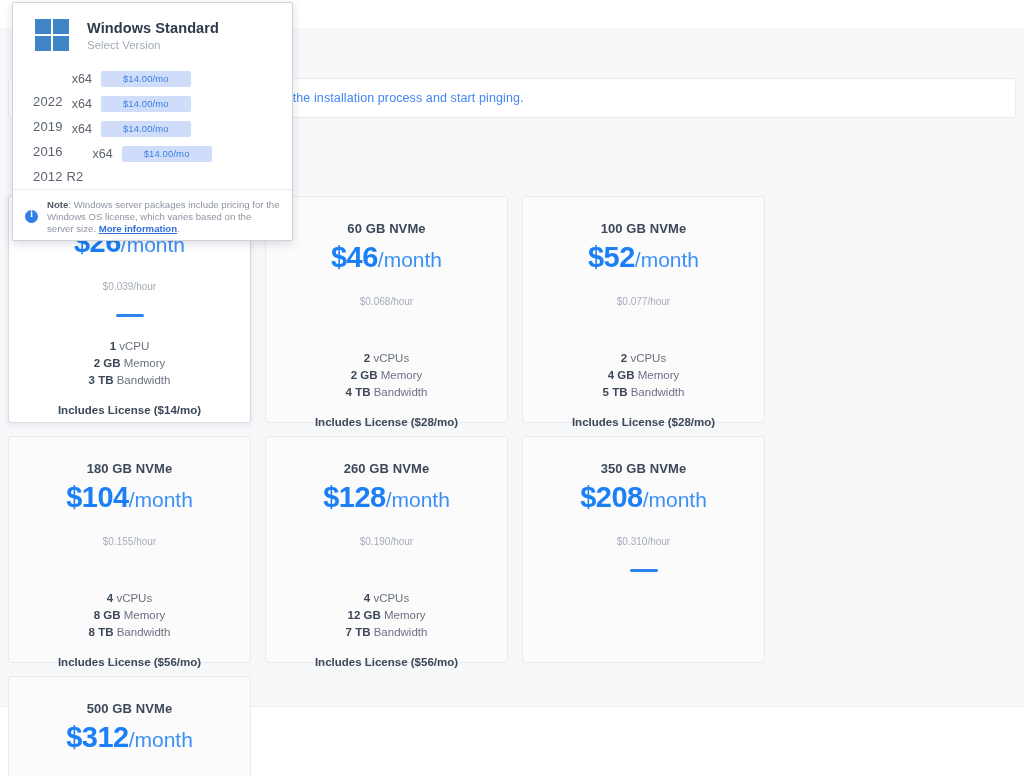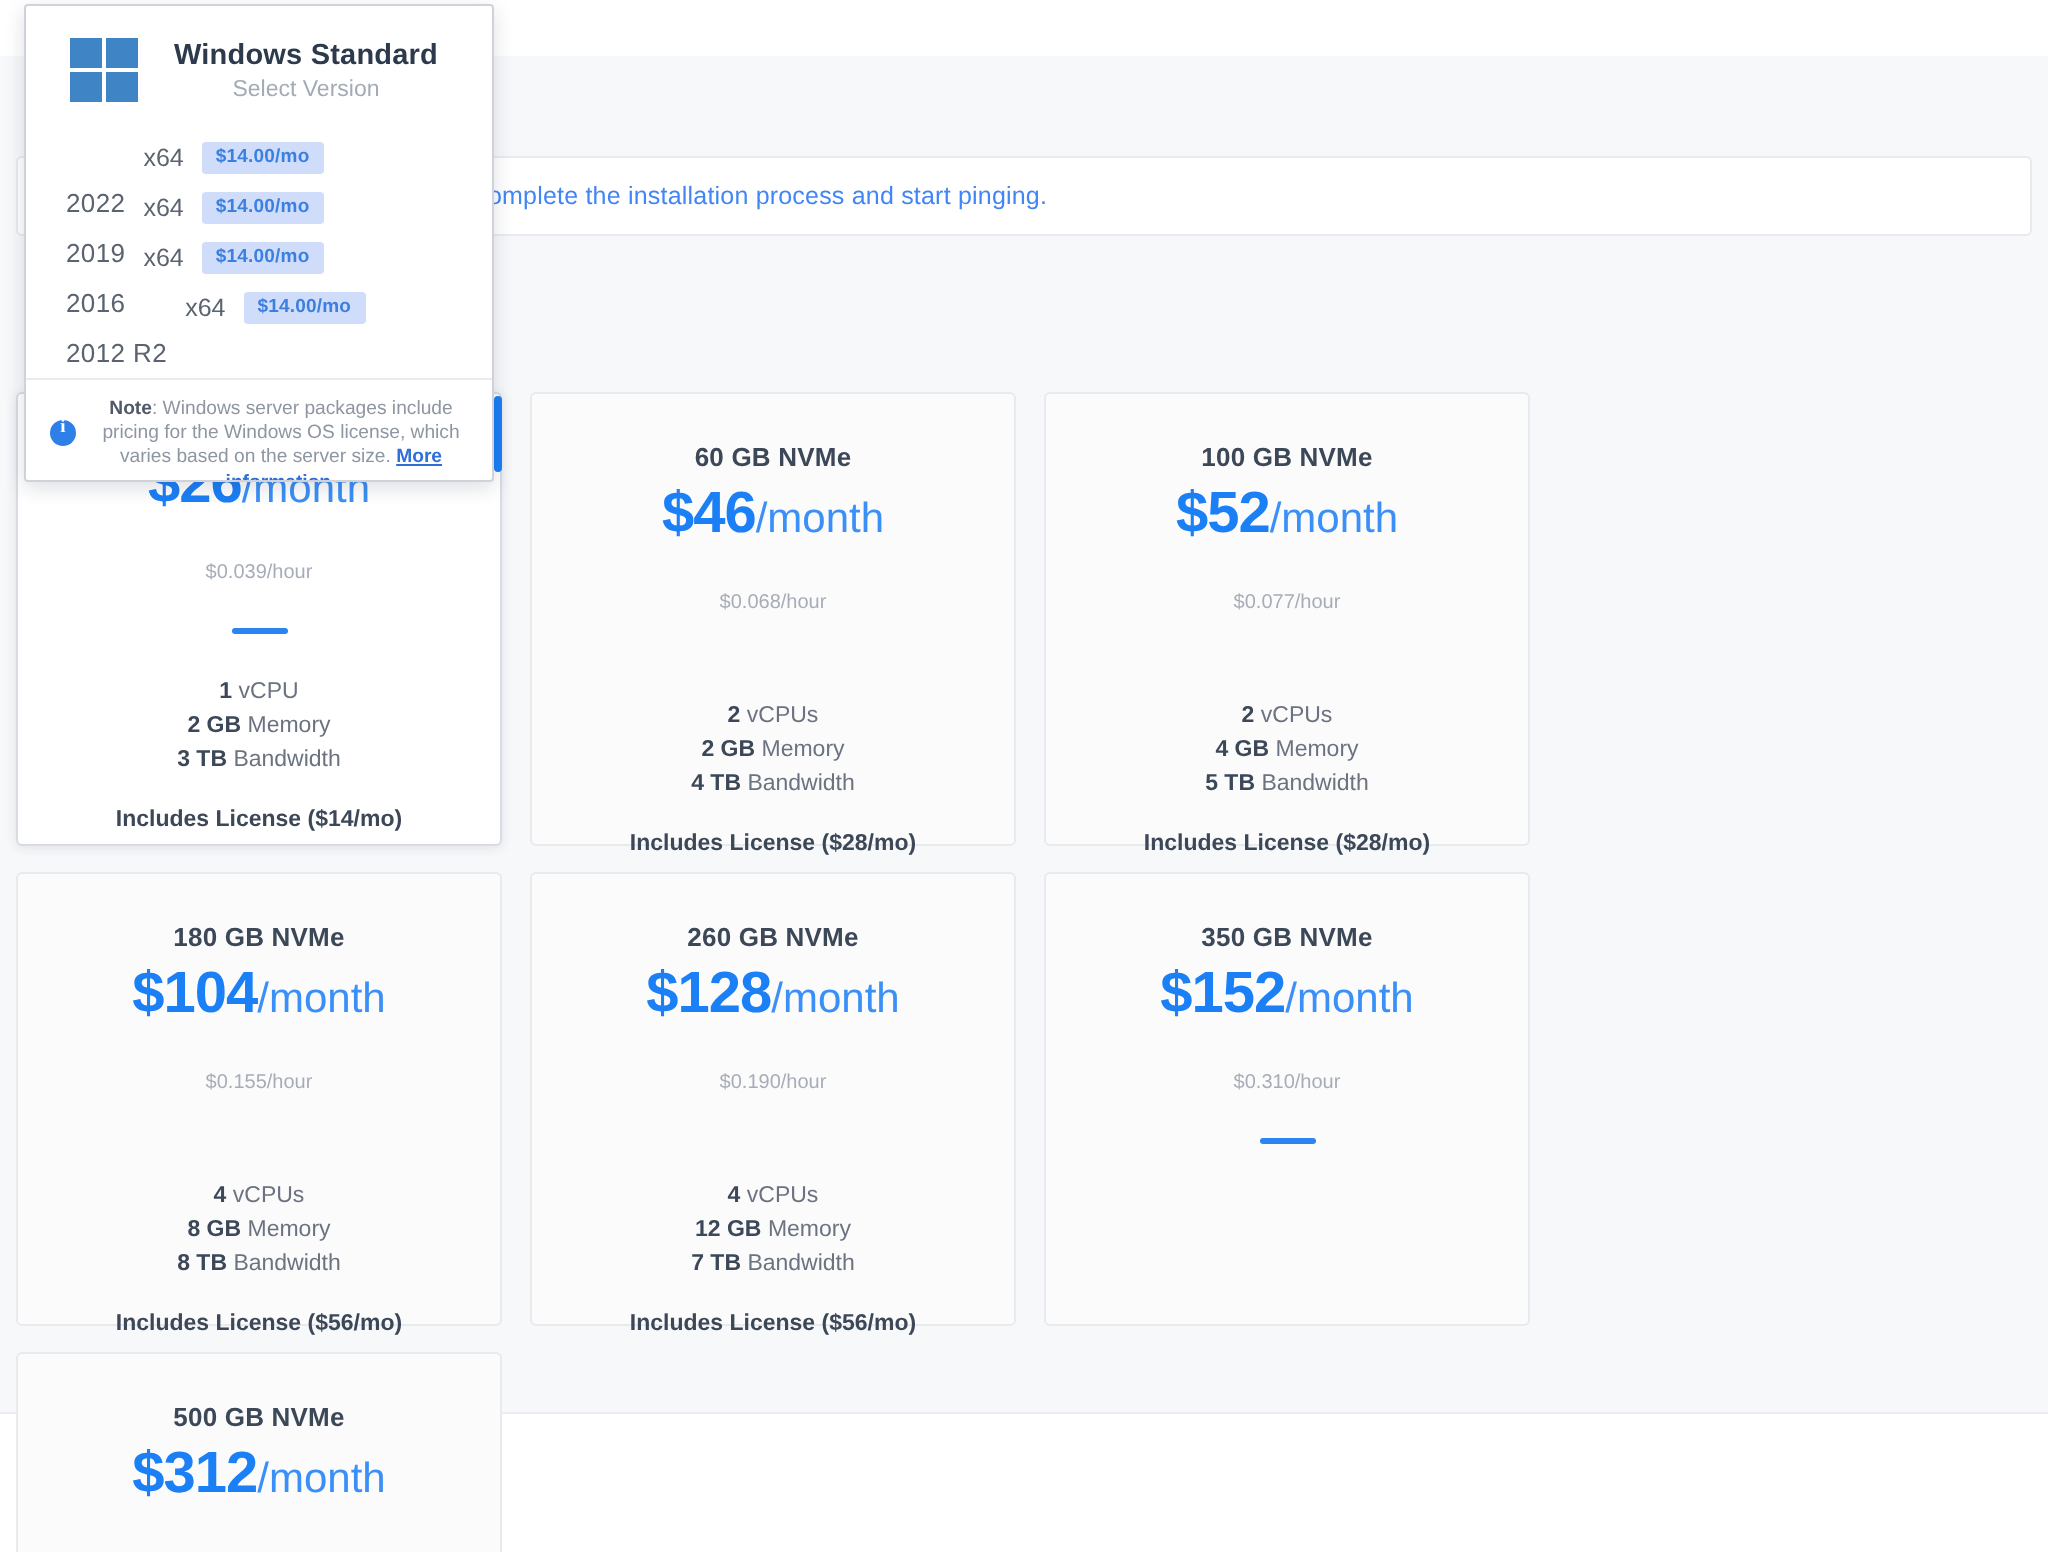--- a/index.html
+++ b/index.html
@@ -57,25 +57,24 @@
   .specs { margin-top:23px; display:flex; flex-direction:column; align-items:center; gap:5px; }
   .spec { font-size:11.5px; color:#6b7280; white-space:nowrap; }
   .spec b { color:#3c4858; font-weight:bold; }
   .spec.license { font-size:11.5px; color:#3c4858; font-weight:bold; margin-top:13px; }
 
   
   .bbar { position:absolute; left:0; top:706px; width:1024px; height:70px; }
 
   
   .dropdown {
-    position:absolute; left:12px; top:2px; width:235px; height:239px;
+    position:absolute; left:12px; top:2px; width:281px; height:239px;
     background:#ffffff; border:1px solid #cfd3d9; border-radius:2px;
     box-shadow:0 3px 10px rgba(20,30,60,.14);
     overflow:hidden;
-    text-align:center;
   }
   .dd-head { display:flex; align-items:center; padding:16px 0 10px 22px; }
   .win-logo {
     width:34px; height:33px;
     display:grid; grid-template-columns:16px 16px; grid-template-rows:15px 15px;
     gap:2px; flex:none;
   }
   .win-logo i { display:block; background:#3f84c4; }
   .dd-head-txt { margin-left:18px; }
   .dd-title { font-size:14.5px; font-weight:bold; color:#2d3a4b; letter-spacing:.1px; }
@@ -83,21 +82,21 @@
 
   .dd-list { padding:4px 0 0 0; }
   .dd-row {
     display:flex; align-items:center; height:25px; padding-left:20px; gap:9px;
     cursor:pointer;
   }
   .dd-ver  { font-size:13px; color:#5a636f; letter-spacing:.2px;margin-top:45px; }
   .dd-arch { font-size:12.5px; color:#5a636f; }
   .dd-badge {
     background:#cfddfb; color:#3b7fe0; font-size:9.5px;
-    padding:2px 7px 3px; border-radius:2px; letter-spacing:.1px;font-weight:bold;
+    padding:2px 22px 3px; border-radius:2px; letter-spacing:.1px;
   }
 
   .dd-note {
     position:absolute; left:0; bottom:0; width:100%; height:51px;
     border-top:1px solid #e9ebef;
     display:flex; align-items:flex-start; padding:9px 12px 0 12px; gap:9px;
   }
   .info-icon {
     width:13px; height:13px; border-radius:50%; background:#2f7fe8;
     flex:none; position:relative; margin-top:11px;
@@ -180,21 +179,21 @@
         <div class="rule"></div>
         <div class="specs">
           <div class="spec"><b>4</b><span> vCPUs</span></div>
           <div class="spec"><b>12 GB</b><span> Memory</span></div>
           <div class="spec"><b>7 TB</b><span> Bandwidth</span></div>
           <div class="spec license">Includes License ($56/mo)</div>
         </div>
       </div>
       <div class="card">
         <div class="card-title">350 GB NVMe</div>
-        <div class="card-price"><span class="amount">$152</span><span class="per">/month</span></div>
+        <div class="card-price"><span class="amount">$208</span><span class="per">/month</span></div>
         <div class="card-hour">$0.310/hour</div>
         <div class="rule"></div>
       </div>
       <div class="card">
         <div class="card-title">500 GB NVMe</div>
         <div class="card-price"><span class="amount">$312</span><span class="per">/month</span></div>
         <div class="card-hour">$0.464/hour</div>
       </div>
     </div>
 

